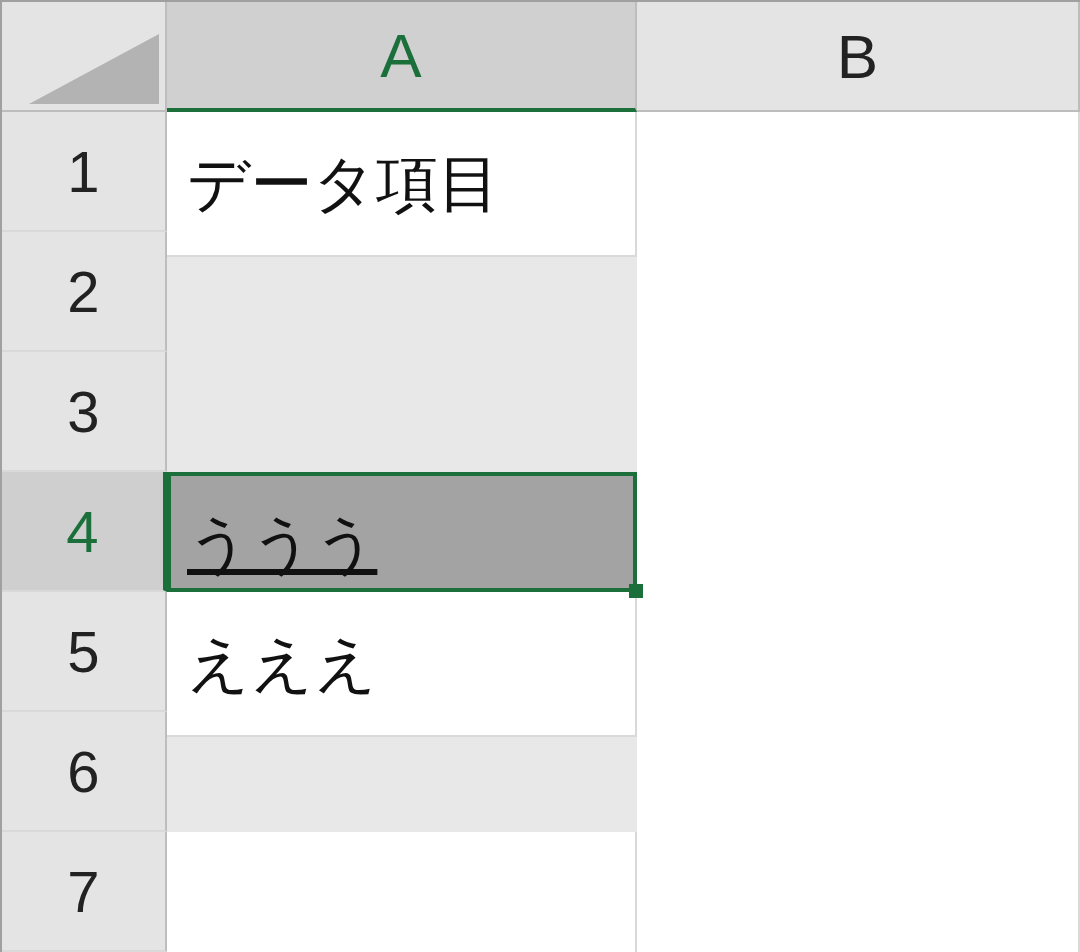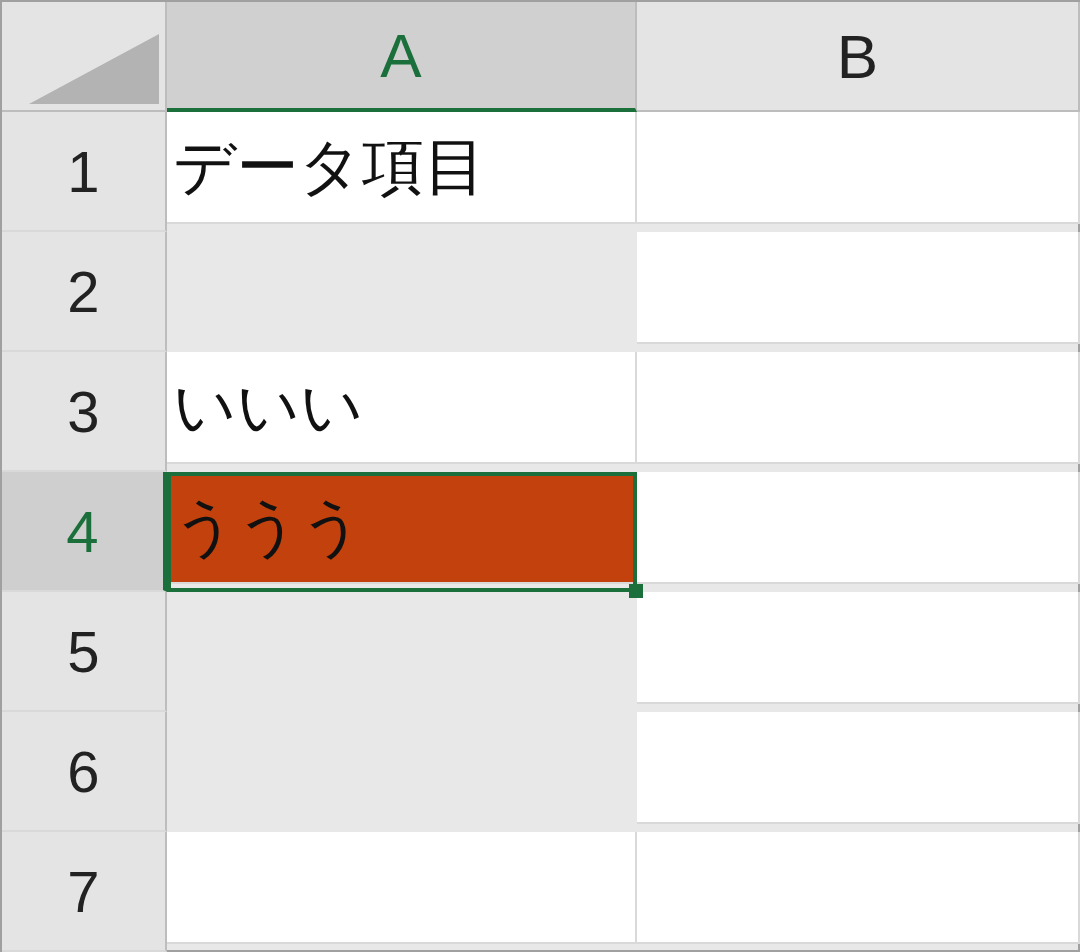--- a/index.html
+++ b/index.html
@@ -76,44 +76,45 @@
       border-bottom: 2px solid #d9d9d9;
     }
     .row-header.active {
       color: #1b6f3b;
       background: #cfcfcf;
       border-right: 4px solid #1b6f3b;
     }
     
     .cell {
       position: absolute;
-      height: 112px;
+      height: 145px;
       display: flex;
       align-items: center;
-      padding-left: 6px;
+      padding-left: 20px;
       font-size: 62px;
       color: #111;
       background: #ffffff;
       border-right: 2px solid #d9d9d9;
       border-bottom: 2px solid #d9d9d9;
       white-space: nowrap;
     }
     .cA { left: 165px; width: 470px; }
     .cB { left: 635px; width: 443px; }
     
     .r1 { top: 110px; }
     .r2 { top: 230px; }
     .r3 { top: 350px; }
     .r4 { top: 470px; }
     .r5 { top: 590px; }
     .r6 { top: 710px; }
     .r7 { top: 830px; }
     
     .cell.active-fill {
-      background: #c2410c;
+      background: #a3a3a3;
+      text-decoration: underline;
     }
     .selection-outline {
       position: absolute;
       border: 4px solid #1b6f3b;
       pointer-events: none;
     }
     .fill-handle {
       position: absolute;
       width: 14px; height: 14px;
       background: #1b6f3b;
@@ -142,20 +143,20 @@
 
   <div class="cell cB r1"></div>
   <div class="cell cB r2"></div>
   <div class="cell cB r3"></div>
   <div class="cell cB r4"></div>
   <div class="cell cB r5"></div>
   <div class="cell cB r6"></div>
   <div class="cell cB r7"></div>
 
   <div class="cell cA r1">データ項目</div>
-  <div class="cell cA r3">いいい</div>
   <div class="cell cA r4 active-fill">ううう</div>
+  <div class="cell cA r5">えええ</div>
   <div class="cell cA r7"></div>
 
   <div class="selection-outline" style="left:165px; top:470px; width:470px; height:120px;"></div>
   <div class="fill-handle" style="left:627px; top:582px;"></div>
 
 </div>
 
 </body></html>

